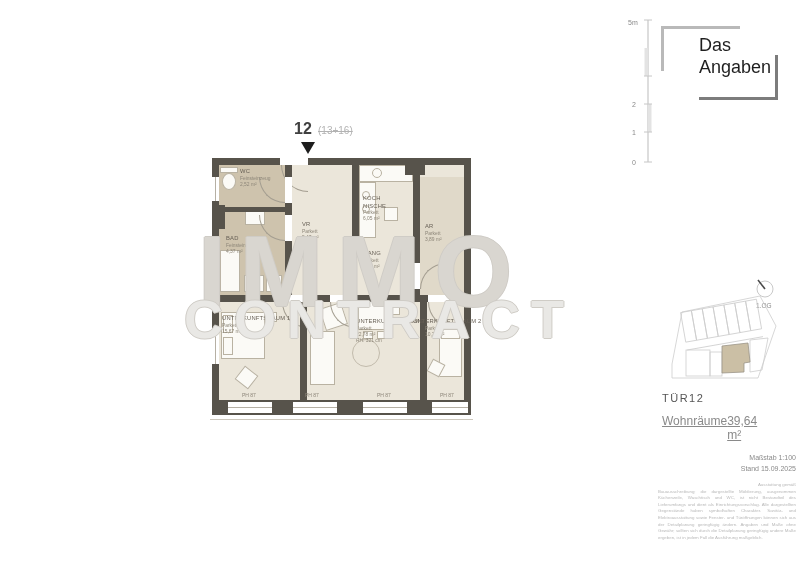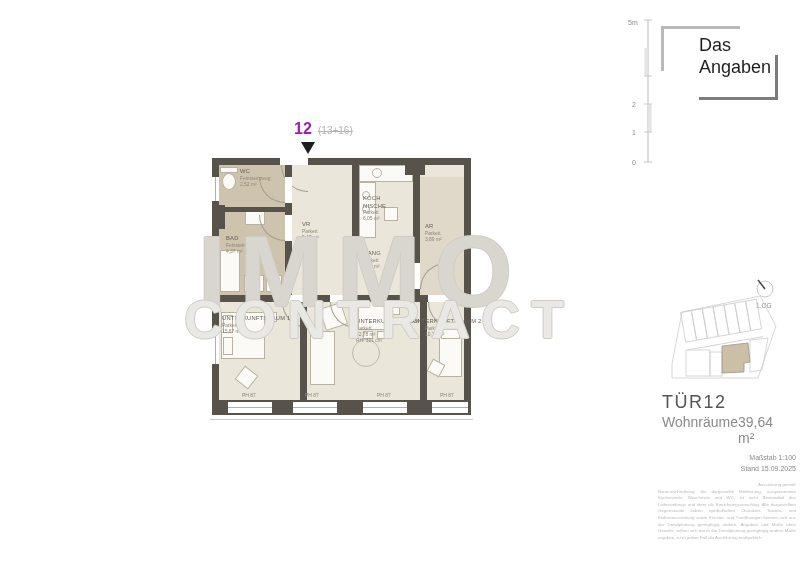--- a/index.html
+++ b/index.html
@@ -16,44 +16,44 @@
   .gap{position:absolute;z-index:5;background:#fff;}
   .win{position:absolute;z-index:5;background:#fff;}
   .win .pane-h{position:absolute;left:0;right:0;top:45%;height:1px;background:#b6b0a4;}
   .win .pane-v{position:absolute;top:0;bottom:0;left:45%;width:1px;background:#b6b0a4;}
   .room-label{position:absolute;z-index:6;color:#665f55;font-size:5.8px;line-height:1.3;letter-spacing:.2px;}
   .room-label .sub{display:block;font-size:4.9px;color:#8d8679;letter-spacing:0;}
   .ph{position:absolute;z-index:6;font-size:5px;color:#8d8679;}
   .sill{position:absolute;z-index:0;background:#ccc7bc;}
   .rug{position:absolute;z-index:2;border:1px solid #c2bbac;border-radius:50%;box-sizing:border-box;}
   
-  #marker-num{position:absolute;left:294px;top:120px;font-size:16px;font-weight:700;color:#a21caf;z-index:7;}
+  #marker-num{position:absolute;left:294px;top:120px;font-size:16px;font-weight:700;color:#404040;z-index:7;}
   #marker-old{position:absolute;left:318px;top:125px;font-size:10px;color:#b3b3b3;text-decoration:line-through;z-index:7;}
   #marker-tri{position:absolute;left:301px;top:142px;width:0;height:0;z-index:7;
               border-left:7px solid transparent;border-right:7px solid transparent;border-top:12px solid #1d1d1d;}
   
   .wm-line{position:absolute;z-index:10;pointer-events:none;font-weight:700;
            color:rgba(255,255,255,.55);
            text-shadow:-1px 0 #cfccc6,1px 0 #cfccc6,0 -1px #cfccc6,0 1px #cfccc6;}
   #wm1{left:198px;top:214px;font-size:100px;letter-spacing:14px;color:rgba(225,222,216,.55);}
   #wm2{left:184px;top:288px;font-size:54px;letter-spacing:11px;}
   
   #scalebar{position:absolute;left:624px;top:12px;z-index:3;}
   #scalebar text{font-size:7px;fill:#8a8a8a;font-family:"Liberation Sans",sans-serif;}
   #logo{position:absolute;left:655px;top:20px;width:126px;height:82px;text-decoration:underline;}
   #logo .br-light{position:absolute;left:6px;top:6px;width:76px;height:42px;
                   border-left:3px solid #b9b9b9;border-top:3px solid #b9b9b9;}
   #logo .br-dark{position:absolute;right:3px;bottom:2px;width:76px;height:42px;
                  border-right:3px solid #7c7c7c;border-bottom:3px solid #7c7c7c;}
   #logo .txt{position:absolute;left:44px;top:14px;font-size:18px;line-height:22px;color:#1f1f1f;}
   #siteplan{position:absolute;left:660px;top:274px;}
   #siteplan text{font-size:6.5px;fill:#8a8a8a;font-family:"Liberation Sans",sans-serif;}
-  #unit-title{position:absolute;left:662px;top:392px;font-size:18px;letter-spacing:1.5px;color:#555;}
+  #unit-title{position:absolute;left:662px;top:392px;font-size:11px;letter-spacing:1.5px;color:#555;}
   #unit-row{position:absolute;left:662px;top:414px;width:106px;display:flex;justify-content:space-between;
-            font-size:14px;color:#8a8a8a;}
+            font-size:12px;color:#8a8a8a;text-decoration:underline;}
   #plan-meta{position:absolute;left:640px;top:452px;width:156px;text-align:right;
              font-size:7px;line-height:1.6;color:#8a8a8a;}
   #disclaimer{position:absolute;left:658px;top:482px;width:138px;color:#b9b9b9;}
   #disclaimer .intro{display:block;text-align:right;font-size:4.4px;line-height:1.5;}
   #disclaimer .body{display:block;text-align:justify;font-size:4.4px;line-height:1.5;}
 </style>
 </head>
 <body>
 
 <div id="canvas">

